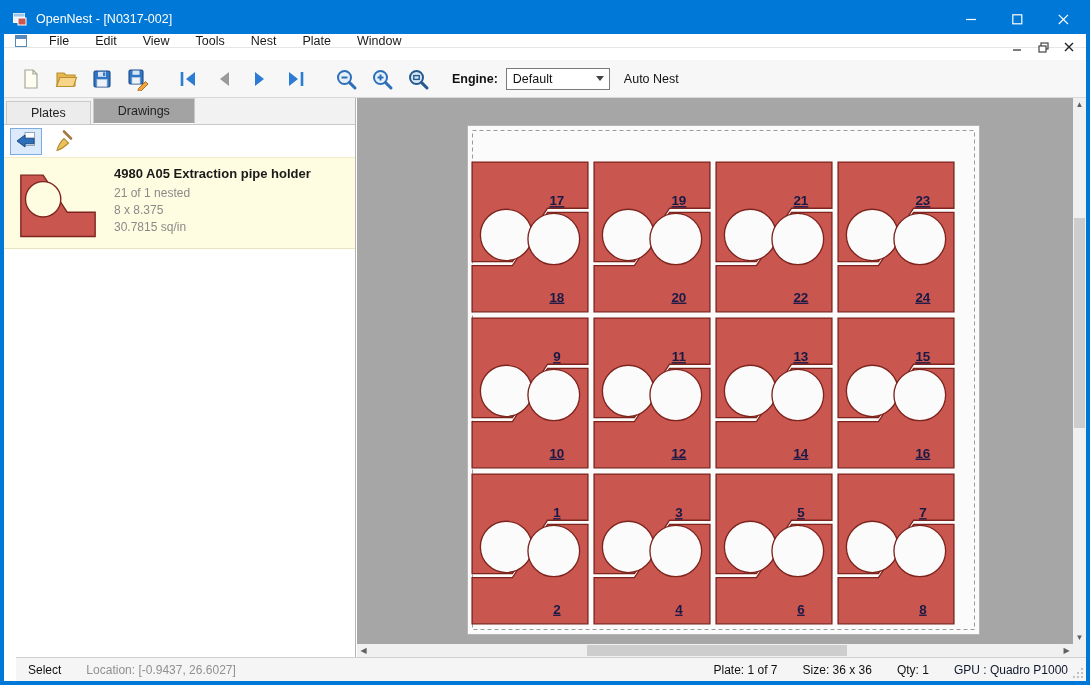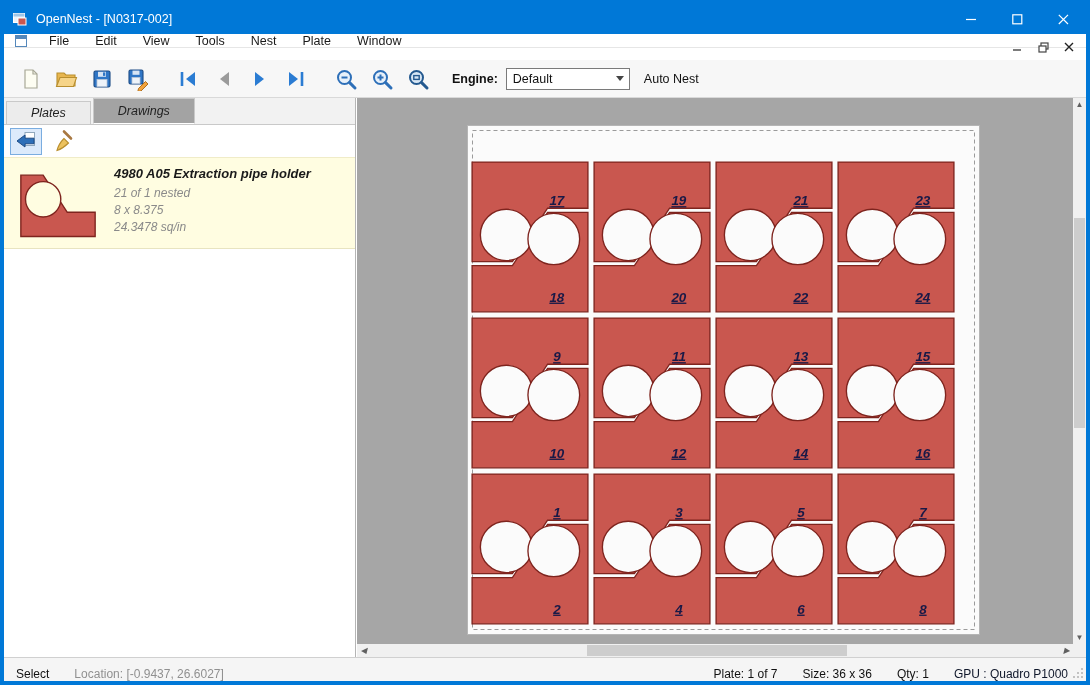--- a/index.html
+++ b/index.html
@@ -19,28 +19,28 @@
   .menubar .docicon { width:16px; height:16px; margin:0 7px 0 9px; }
   .menuitem { padding:4px 13px; font-size:12.5px; color:#1a1a1a; }
   .mdibtns { position:absolute; right:4px; top:30px; height:26px; display:flex; align-items:center; }
   .mdibtn { width:26px; height:22px; display:flex; align-items:center; justify-content:center; }
 
   
   .toolbar { position:absolute; left:0; top:56px; right:0; height:38px; background:#f7f7f7; border-bottom:1px solid #d9d9d9; display:flex; align-items:center; }
   .tbtn { width:34px; height:32px; display:flex; align-items:center; justify-content:center; margin:0 1px; }
   .tbgap { width:14px; }
   .engine-label { font-weight:bold; margin:0 8px 0 16px; }
-  .combo { width:124px; height:22px; background:#fff; border:1px solid #7a7a7a; display:flex; align-items:center; position:relative; }
+  .combo { width:104px; height:22px; background:#fff; border:1px solid #7a7a7a; display:flex; align-items:center; position:relative; }
   .combo .combo-text { padding-left:6px; flex:1; }
   .combo .combo-arrow { width:18px; height:100%; display:flex; align-items:center; justify-content:center; }
   .chev { width:0; height:0; border-left:4px solid transparent; border-right:4px solid transparent; border-top:5px solid #444; }
   .autonest { margin-left:14px; color:#111; }
 
   
-  .main { position:absolute; left:0; top:94px; right:0; bottom:24px;font-style:italic; }
+  .main { position:absolute; left:0; top:94px; right:0; bottom:24px; }
   .leftpanel { position:absolute; left:0; top:0; width:352px; bottom:0; background:#f2f2f2; border-right:1px solid #b5b5b5; }
   .tabs { position:absolute; left:0; top:0; right:0; height:26px; display:flex; align-items:flex-end; background:#f2f2f2; }
   .tab { height:23px; padding:0 24px; display:flex; align-items:center; justify-content:center; font-size:12.5px; border:1px solid #c9c9c9; border-bottom:none; background:#ececec; margin-left:2px; color:#222; }
   .tab.active { background:#a3a3a3; height:26px; border-bottom:1px solid #fff; z-index:2; }
   .panelbody { position:absolute; left:0; top:26px; right:0; bottom:0; background:#fff; border-top:1px solid #c9c9c9; }
   .panel-toolbar { height:32px; display:flex; align-items:center; padding-left:6px; background:#fff; }
   .pbtn { width:32px; height:27px; display:flex; align-items:center; justify-content:center; margin-right:4px; }
   .pbtn.toggled { background:#dceafb; border:1px solid #7aade0; }
   .drawing-item { display:flex; background:#fffde1; border-top:1px solid #f0ecc8; border-bottom:1px solid #e8e4c0; padding:6px 8px; height:92px; }
   .thumb { width:92px; height:78px; flex:0 0 auto; }
@@ -51,21 +51,21 @@
   .canvas { position:absolute; left:353px; top:0; right:0; bottom:0; background:#a6a6a6; }
   .plate { position:absolute; left:110px; top:27px; width:513px; height:510px; background:#fbfbfb; }
   .vscroll { position:absolute; right:0; top:0; width:13px; bottom:13px; background:#f0f0f0; }
   .vscroll .thumbv { position:absolute; left:1px; right:1px; top:120px; height:210px; background:#cdcdcd; }
   .hscroll { position:absolute; left:0; right:13px; bottom:0; height:13px; background:#f0f0f0; }
   .hscroll .thumbh { position:absolute; top:1px; bottom:1px; left:230px; width:260px; background:#cdcdcd; }
   .scorner { position:absolute; right:0; bottom:0; width:13px; height:13px; background:#f0f0f0; }
   .sarrow { position:absolute; width:13px; height:13px; display:flex; align-items:center; justify-content:center; color:#606060; font-size:8px; }
 
   
-  .statusbar { position:absolute; left:0; bottom:0; right:0; height:24px; background:#f5f5f5; border-top:1px solid #d0d0d0; display:flex; align-items:flex-end; font-size:12px; }
+  .statusbar { position:absolute; left:12px; bottom:0; right:0; height:24px; background:#f5f5f5; border-top:1px solid #d0d0d0; display:flex; align-items:center; font-size:12px; }
   .scell { display:flex; align-items:center; padding:0 12px; white-space:nowrap; }
   .ssep { width:1px; background:#d5d5d5; margin:3px 0; }
   .sloc { color:#909090; }
   .sspacer { flex:1; }
   .grip { position:absolute; right:2px; bottom:2px; width:12px; height:12px; }
 </style>
 </head>
 <body>
 
 <div class="window" style="border-color: rgb(0, 120, 215);">
@@ -236,21 +236,21 @@
         </div>
         <div class="drawing-item">
           <svg class="thumb" viewBox="0 0 92 84">
             <path d="M6,78 L6,12 L30,12 L56,52 L86,52 L86,78 Z" fill="#c9574f" stroke="#7e241e" stroke-width="1.5"></path>
             <circle cx="30" cy="38" r="19" fill="#fffde1" stroke="#7e241e" stroke-width="1.5"></circle>
           </svg>
           <div class="drawing-text">
             <div class="drawing-title">4980 A05 Extraction pipe holder</div>
             <div class="drawing-sub">21 of 1 nested</div>
             <div class="drawing-sub">8 x 8.375</div>
-            <div class="drawing-sub">24.3478 sq/in</div>
+            <div class="drawing-sub">30.7815 sq/in</div>
           </div>
         </div>
       </div>
     </div>
 
     <div class="canvas">
       <div class="plate">
         <svg id="plate-svg" width="513" height="510" viewBox="0 0 513 510">
             <rect x="0.5" y="0.5" width="512" height="509" fill="none" stroke="#b5b5b5" stroke-width="1"></rect>
             <rect x="5.5" y="5.5" width="502" height="499" fill="none" stroke="#9b9b9b" stroke-width="1" stroke-dasharray="4,3"></rect>

